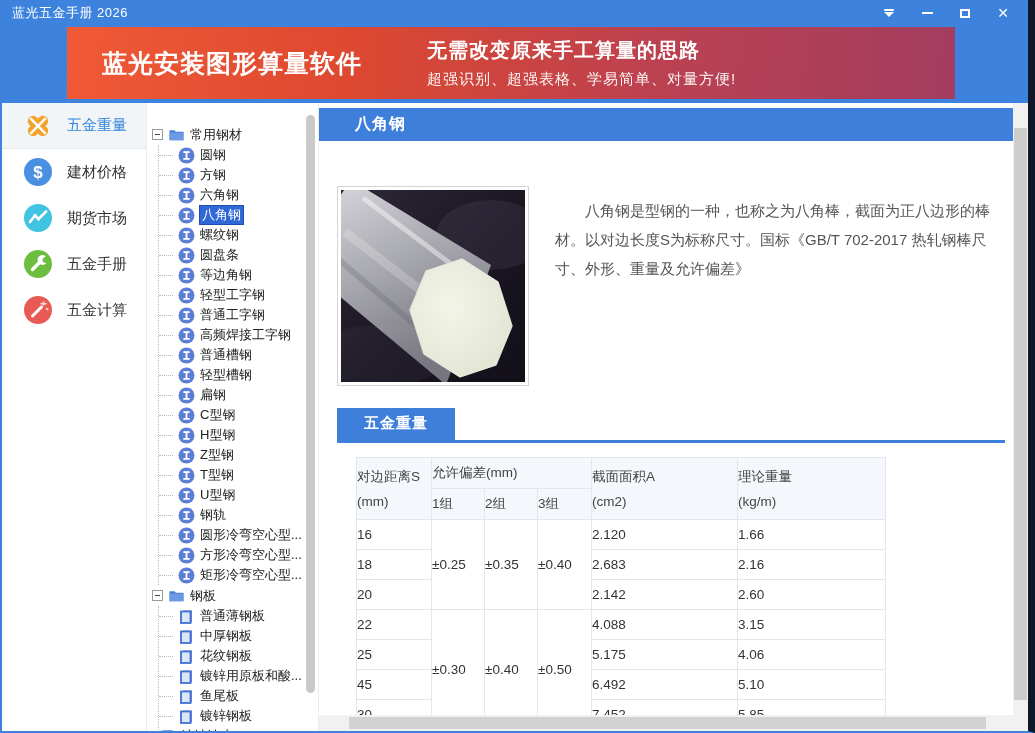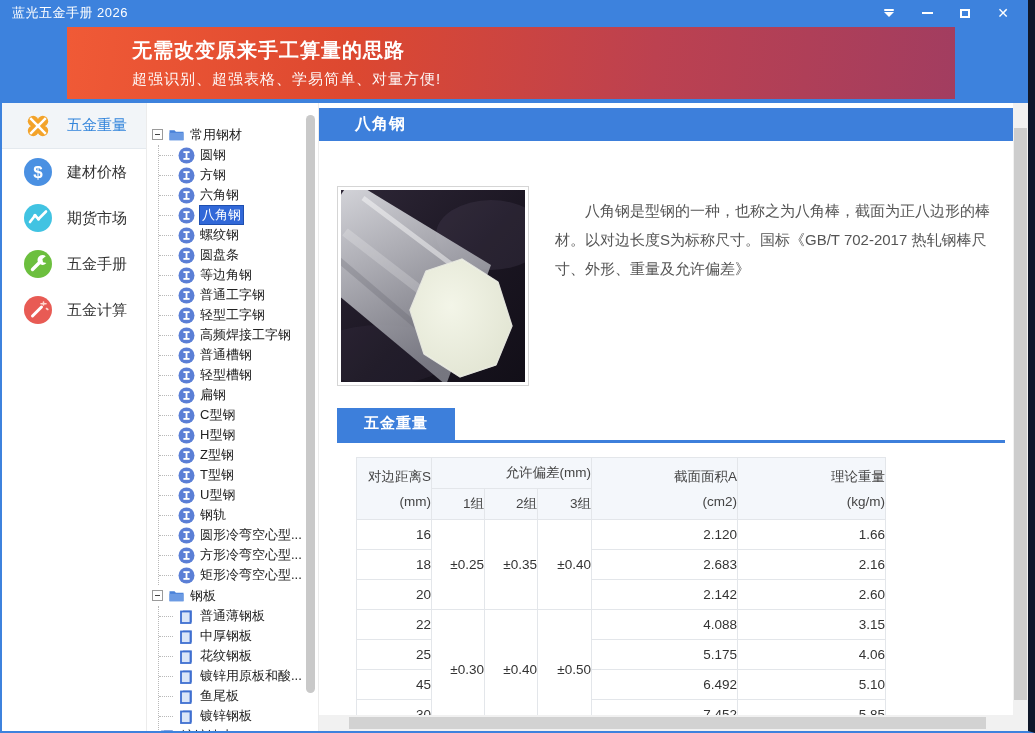--- a/index.html
+++ b/index.html
@@ -67,21 +67,21 @@
   .intro { display:flex; gap:18px; }
   .photo { width:192px; height:200px; flex:0 0 auto; background:#fff; border:1px solid #d5d5d5; padding:3px; }
   .photo svg { display:block; width:184px; height:192px; }
   .desc { flex:1; font-size:15px; line-height:29px; color:#555; text-indent:2em; padding:10px 12px 0 8px; }
 
   .tab-row { margin-top:22px; border-bottom:3px solid #3d7fdb; }
   .tab { display:inline-block; background:#3d7fdb; color:#fff; font-size:15px; font-weight:bold;
     padding:6px 27px 7px 27px; letter-spacing:1px; cursor:pointer; }
 
   table.spec { border-collapse:collapse; margin:14px 0 0 19px; table-layout:fixed; }
-  table.spec th, table.spec td { border:1px solid #e3e6ea; text-align:right; font-weight:normal;
+  table.spec th, table.spec td { border:1px solid #e3e6ea; text-align:left; font-weight:normal;
     color:#333; font-size:13.5px; }
   table.spec thead th { background:#f4f7fb; color:#444; }
   table.spec thead tr { height:31px; }
   table.spec tbody tr { height:30px; }
   table.spec tbody tr.partial { height:11px; }
   .th2line div { line-height:25px; }
 
   
   .vscroll { position:absolute; top:0; right:0; bottom:0; width:15px; background:#f1f1f1; }
   .vscroll .thumb { position:absolute; top:25px; left:1px; width:13px; height:572px; background:#cdcdcd; }
@@ -109,20 +109,21 @@
           <span class="max-glyph"></span>
         </div>
       <div class="wbtn">
           <span class="close-glyph">✕</span>
         </div>
     </div>
   </div>
 
   <div class="banner-strip">
     <div class="banner">
+      <div class="brand">蓝光安装图形算量软件</div>
       <div class="slogans">
         <div class="headline">无需改变原来手工算量的思路</div>
         <div class="subline">超强识别、超强表格、学易简单、对量方便!</div>
       </div>
     </div>
   </div>
 
   <div class="content">
     <nav class="sidebar" id="sidebar">
         <div class="nav-item active">
@@ -274,33 +275,33 @@
             <div class="titem">
               <span class="stub"></span>
               <span class="ico16"><svg viewBox="0 0 17 17">
                   <circle cx="8.5" cy="8.5" r="8" fill="#5b7fd6"></circle>
                   <g fill="#fff">
                     <rect x="5.4" y="4.2" width="6.2" height="1.8"></rect>
                     <rect x="5.4" y="11" width="6.2" height="1.8"></rect>
                     <rect x="7.6" y="5" width="1.8" height="7"></rect>
                   </g>
                 </svg></span>
+              <span class="lbl">轻型工字钢</span>
+            </div>
+            <div class="titem">
+              <span class="stub"></span>
+              <span class="ico16"><svg viewBox="0 0 17 17">
+                  <circle cx="8.5" cy="8.5" r="8" fill="#5b7fd6"></circle>
+                  <g fill="#fff">
+                    <rect x="5.4" y="4.2" width="6.2" height="1.8"></rect>
+                    <rect x="5.4" y="11" width="6.2" height="1.8"></rect>
+                    <rect x="7.6" y="5" width="1.8" height="7"></rect>
+                  </g>
+                </svg></span>
               <span class="lbl">普通工字钢</span>
-            </div>
-            <div class="titem">
-              <span class="stub"></span>
-              <span class="ico16"><svg viewBox="0 0 17 17">
-                  <circle cx="8.5" cy="8.5" r="8" fill="#5b7fd6"></circle>
-                  <g fill="#fff">
-                    <rect x="5.4" y="4.2" width="6.2" height="1.8"></rect>
-                    <rect x="5.4" y="11" width="6.2" height="1.8"></rect>
-                    <rect x="7.6" y="5" width="1.8" height="7"></rect>
-                  </g>
-                </svg></span>
-              <span class="lbl">轻型工字钢</span>
             </div>
             <div class="titem">
               <span class="stub"></span>
               <span class="ico16"><svg viewBox="0 0 17 17">
                   <circle cx="8.5" cy="8.5" r="8" fill="#5b7fd6"></circle>
                   <g fill="#fff">
                     <rect x="5.4" y="4.2" width="6.2" height="1.8"></rect>
                     <rect x="5.4" y="11" width="6.2" height="1.8"></rect>
                     <rect x="7.6" y="5" width="1.8" height="7"></rect>
                   </g>

